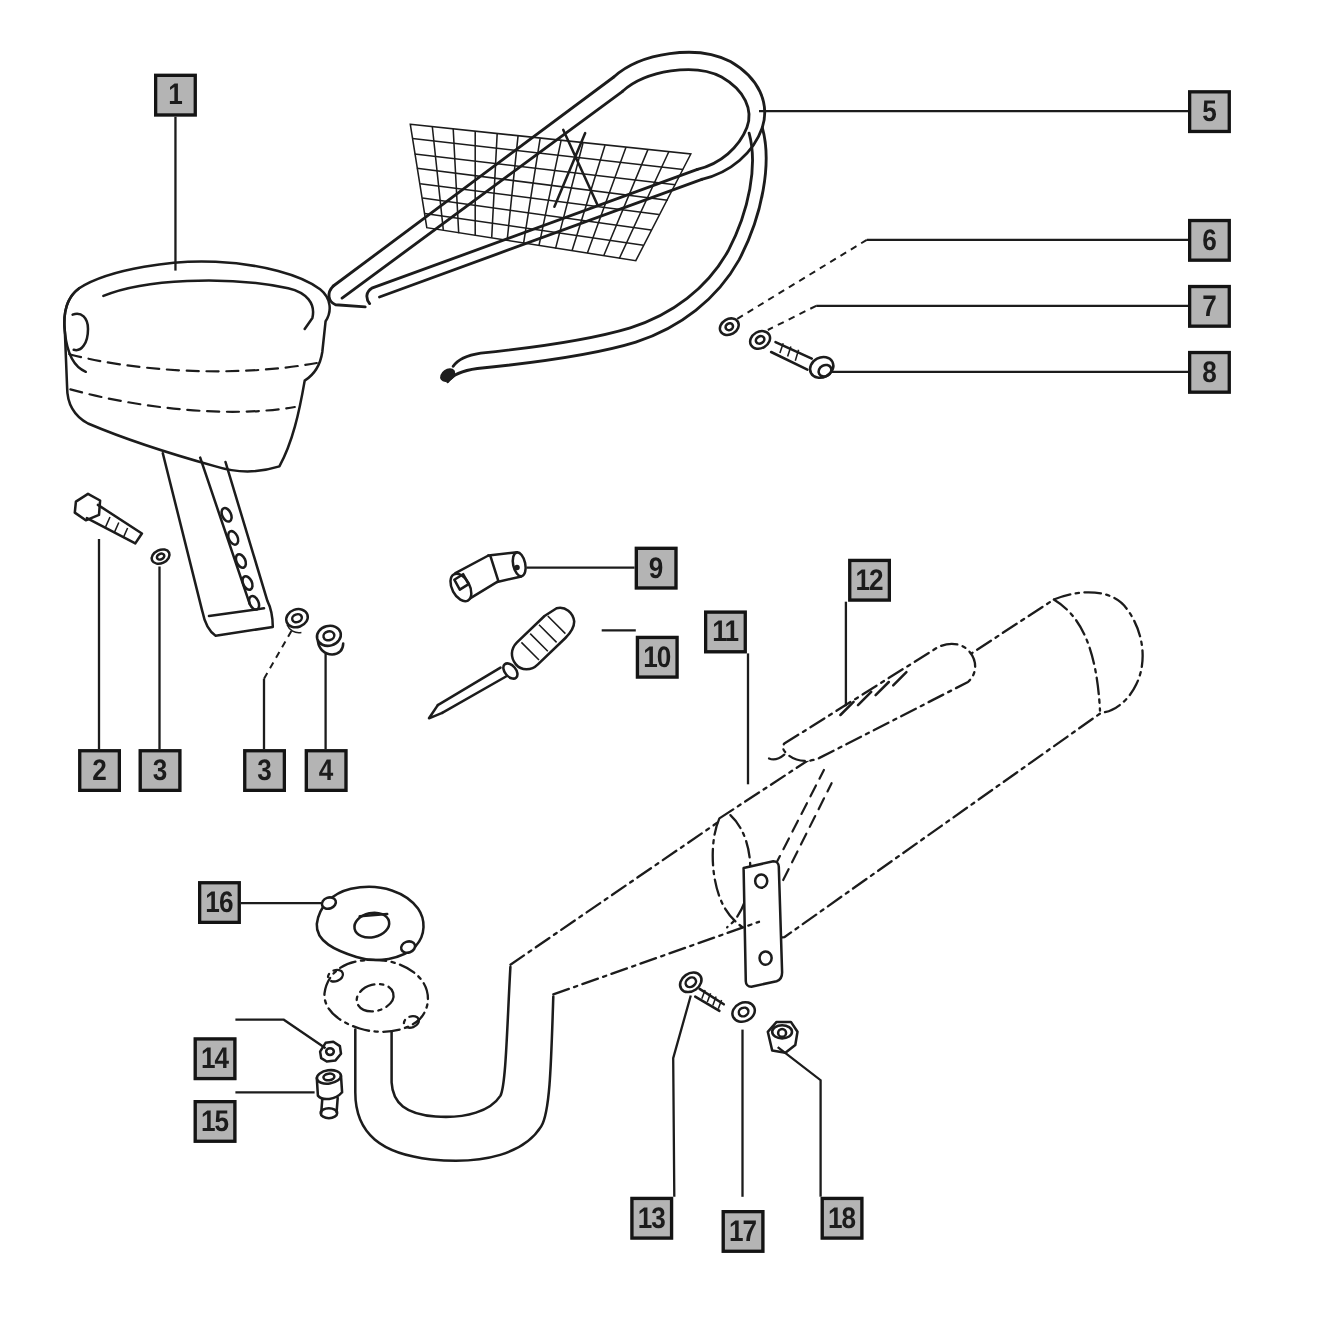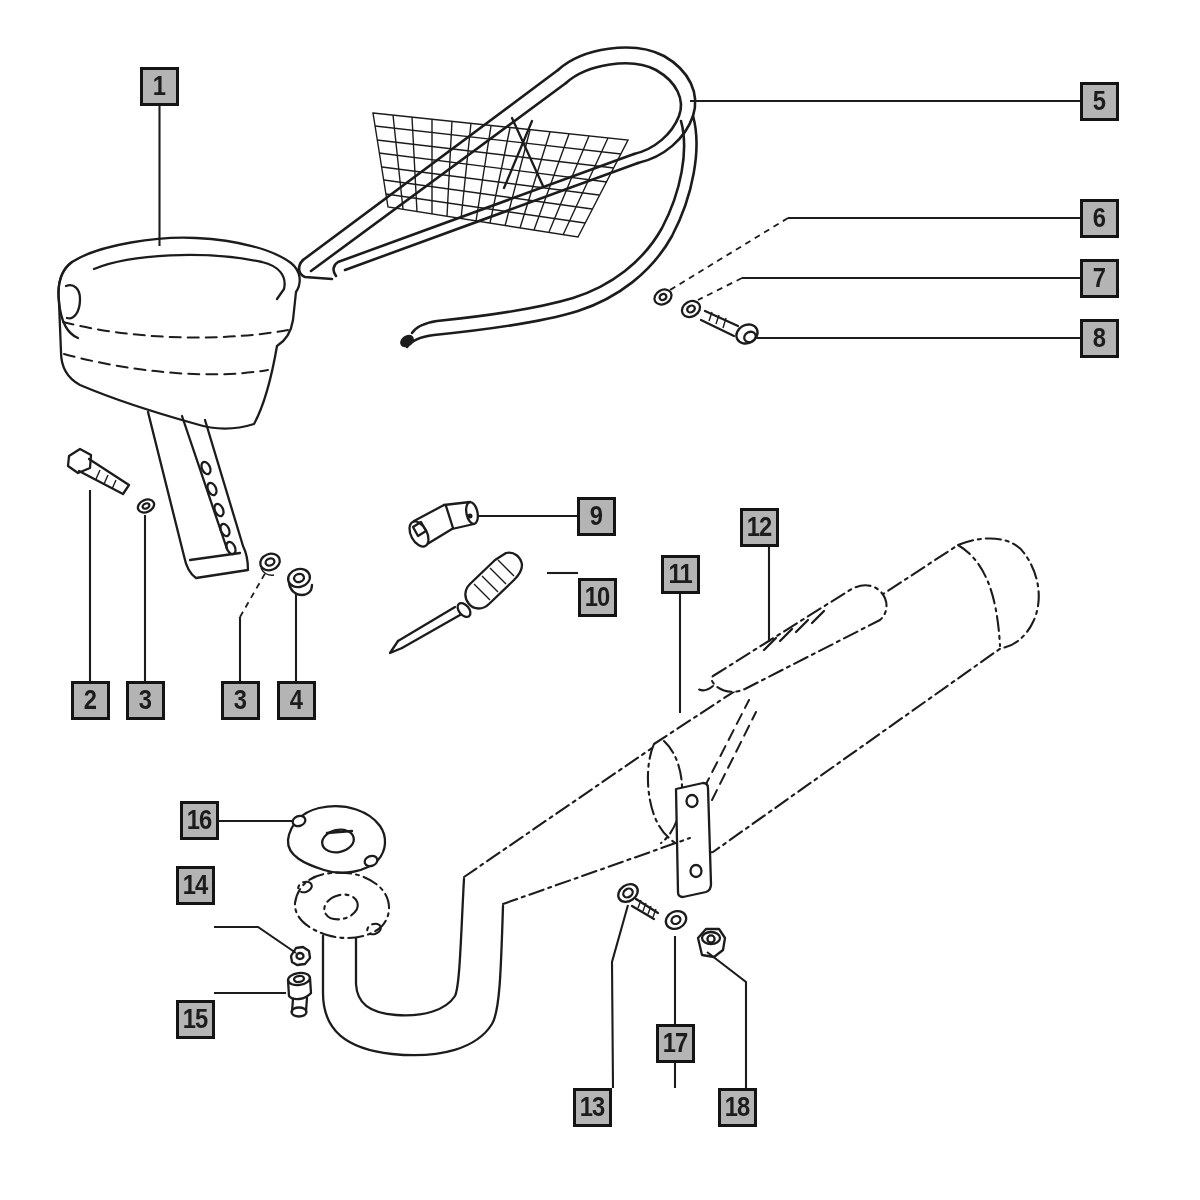--- a/index.html
+++ b/index.html
@@ -258,38 +258,38 @@
     </div>
   <div class="callout" style="left:1080px;top:319px">
       <span>8</span>
     </div>
   <div class="callout" style="left:577px;top:497px">
       <span>9</span>
     </div>
   <div class="callout" style="left:578px;top:578px">
       <span>10</span>
     </div>
-  <div class="callout" style="left:661px;top:555px">
+  <div class="callout" style="left:640px;top:555px">
       <span>11</span>
     </div>
-  <div class="callout" style="left:740px;top:508px">
+  <div class="callout" style="left:771px;top:508px">
       <span>12</span>
     </div>
   <div class="callout" style="left:573px;top:1088px">
       <span>13</span>
     </div>
-  <div class="callout" style="left:176px;top:866px">
+  <div class="callout" style="left:176px;top:943px">
       <span>14</span>
     </div>
   <div class="callout" style="left:176px;top:1000px">
       <span>15</span>
     </div>
   <div class="callout" style="left:180px;top:801px">
       <span>16</span>
     </div>
-  <div class="callout" style="left:656px;top:1024px">
+  <div class="callout" style="left:656px;top:1100px">
       <span>17</span>
     </div>
-  <div class="callout" style="left:718px;top:1088px">
+  <div class="callout" style="left:746px;top:1088px">
       <span>18</span>
     </div>
 
 </div>
 
 </body></html>

